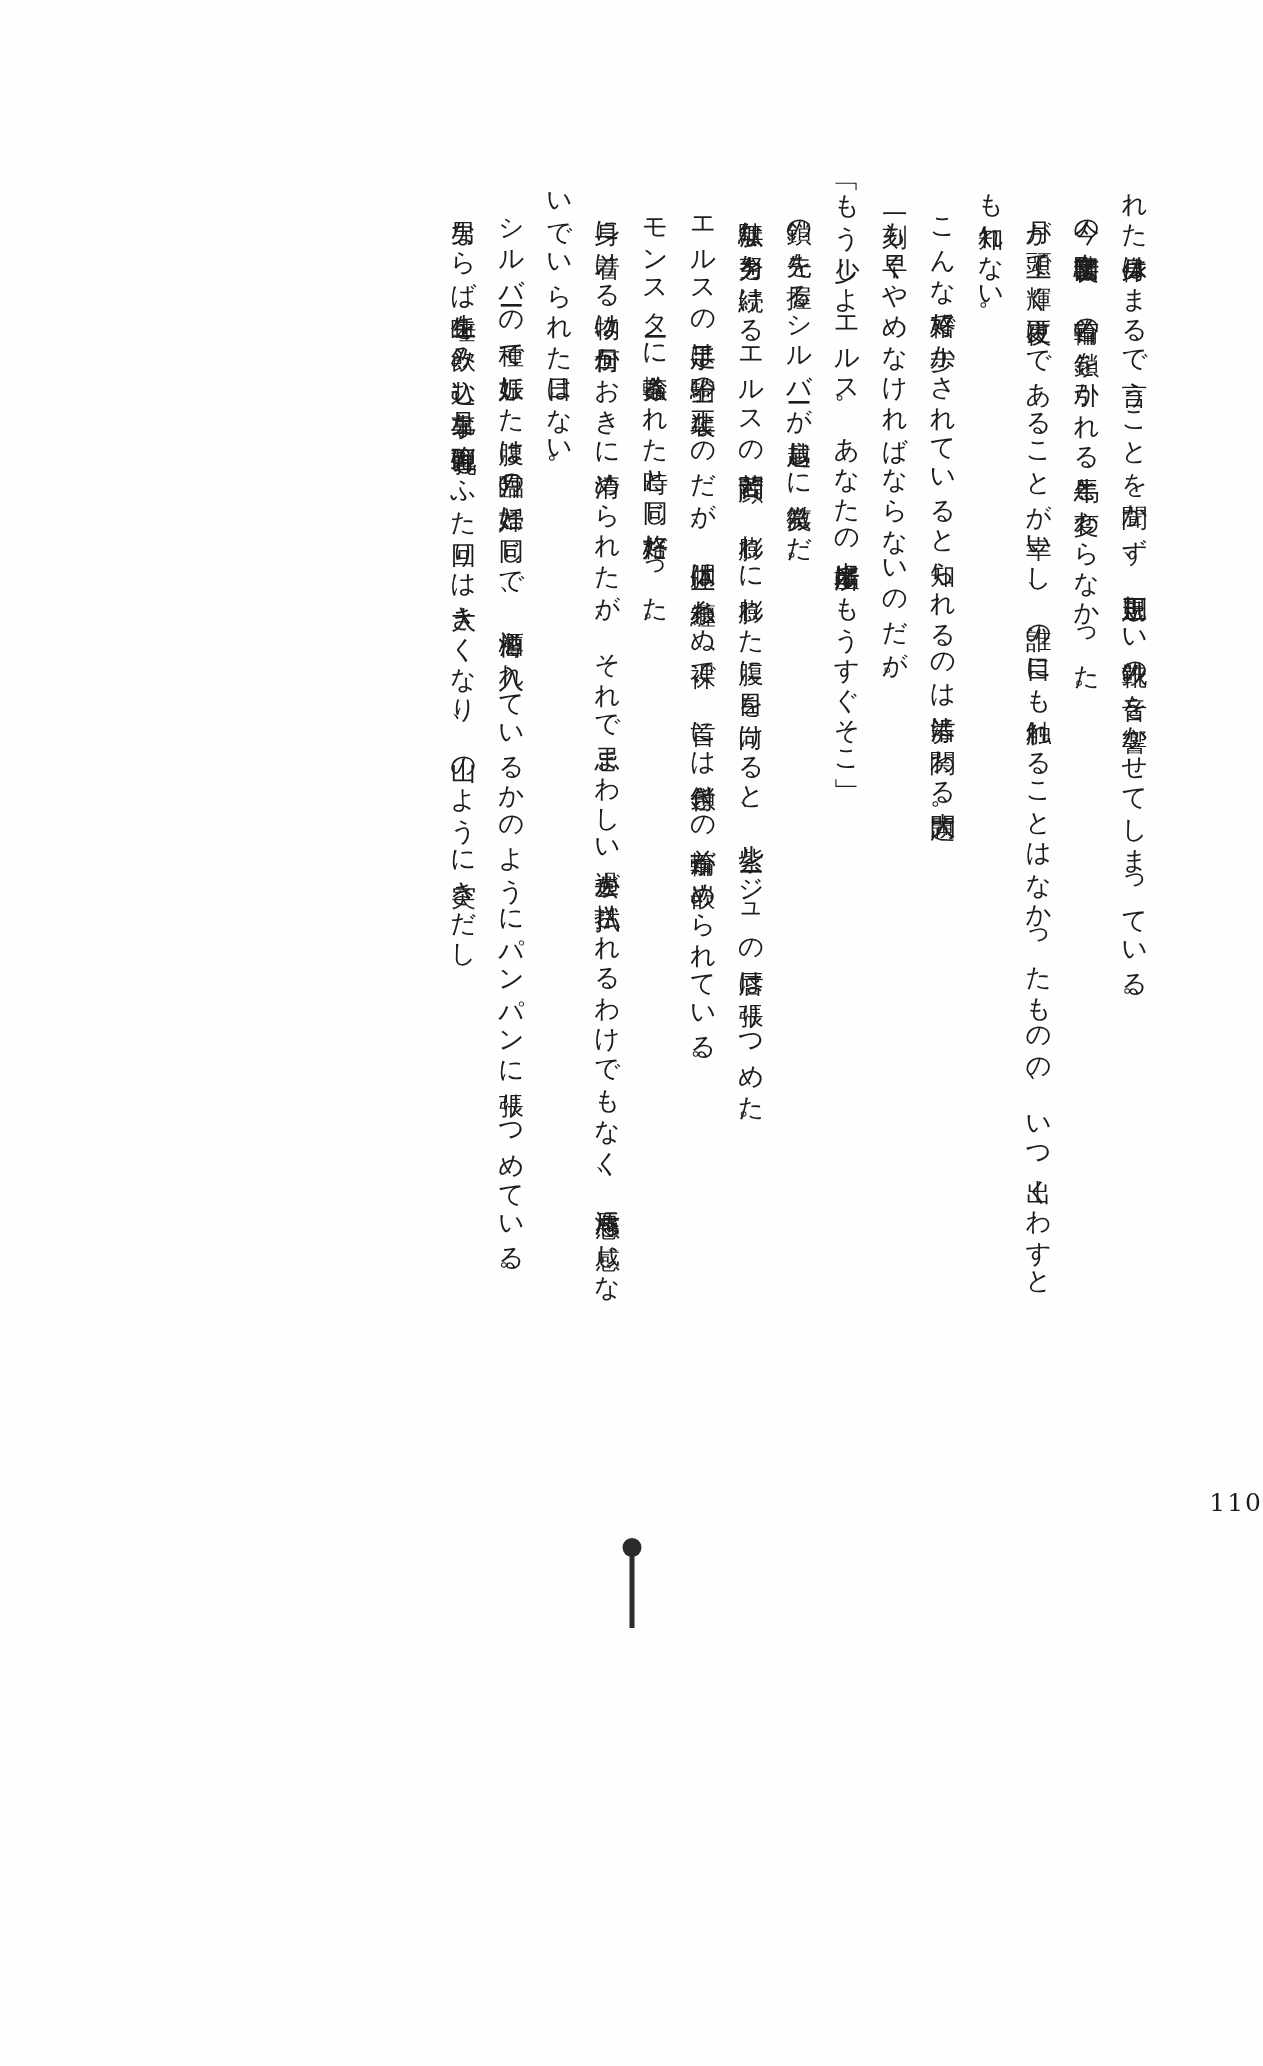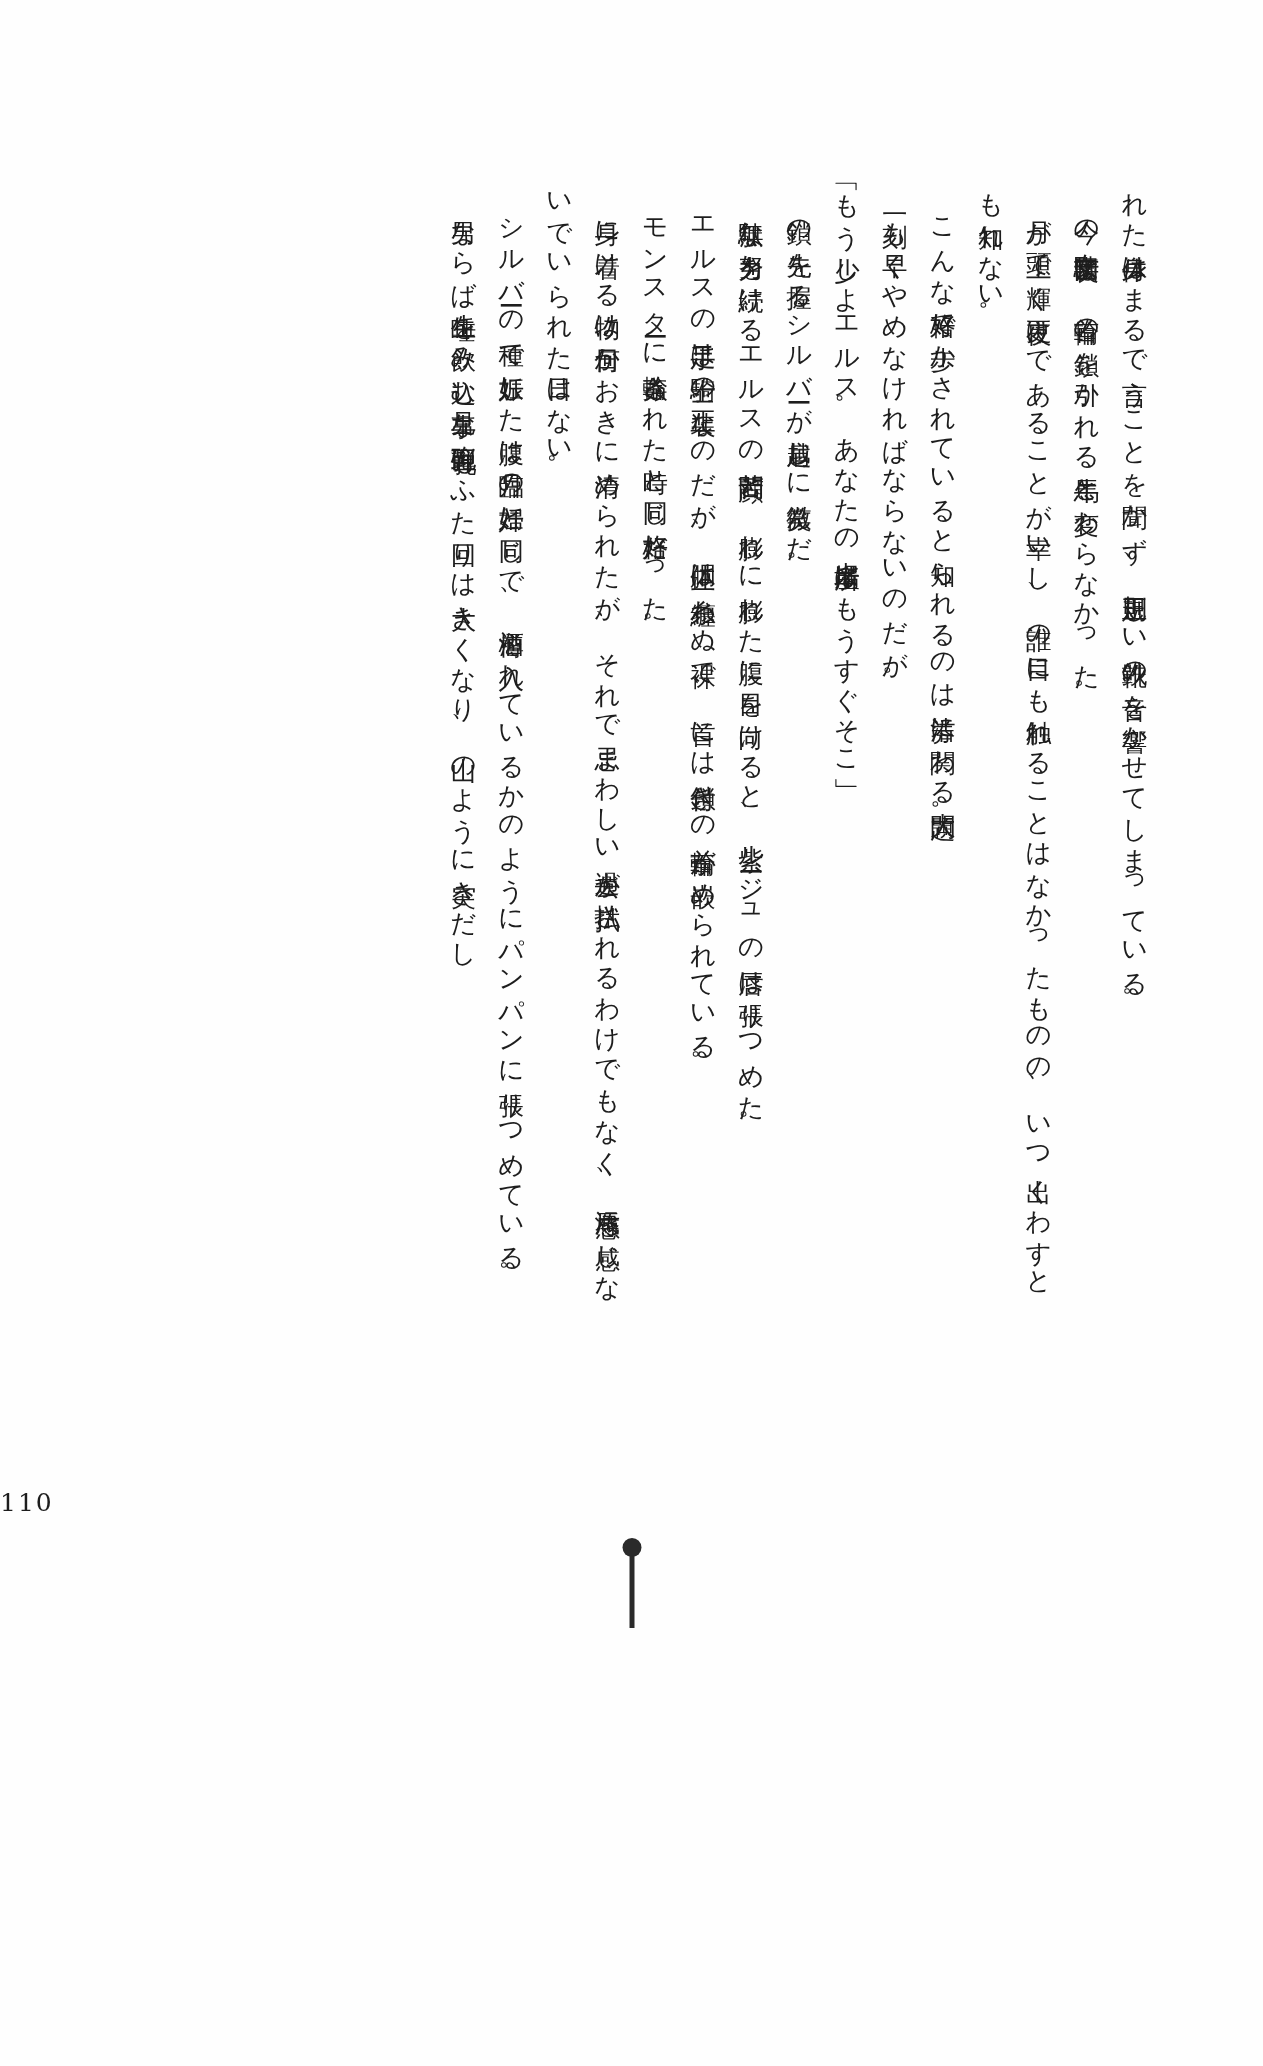--- a/index.html
+++ b/index.html
@@ -45,21 +45,21 @@
   }
   .para.indent {
     text-indent: 1em;
   }
 
   .page-number {
     position: absolute;
     left: 0;
     right: 0;
     top: 1488px;
-    text-align: left;
+    text-align: right;
     font-size: 25px;
     letter-spacing: 0.08em;
     color: #1d1d1d;
     font-family: "DejaVu Serif", "Liberation Serif", serif;
   }
 
   .spine-mark {
     position: absolute;
     left: 50%;
     transform: translateX(-50%);

